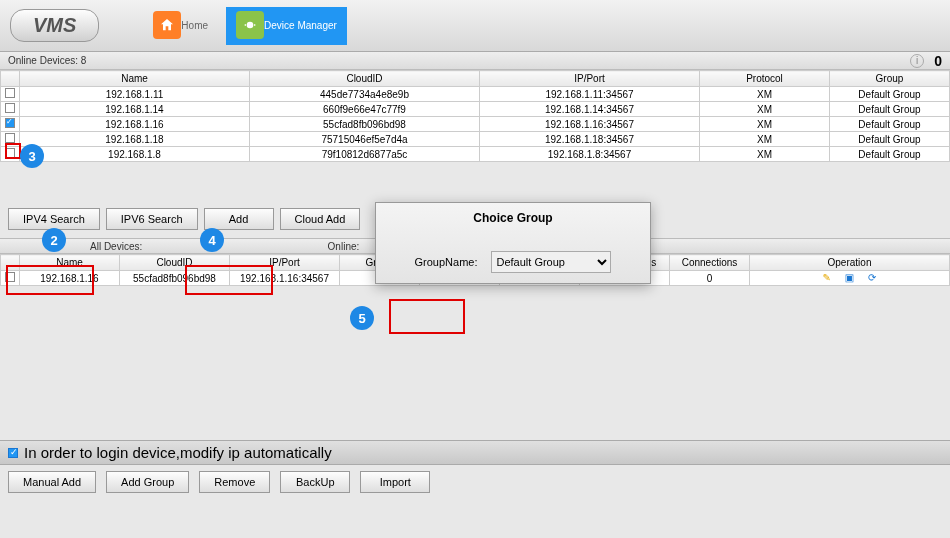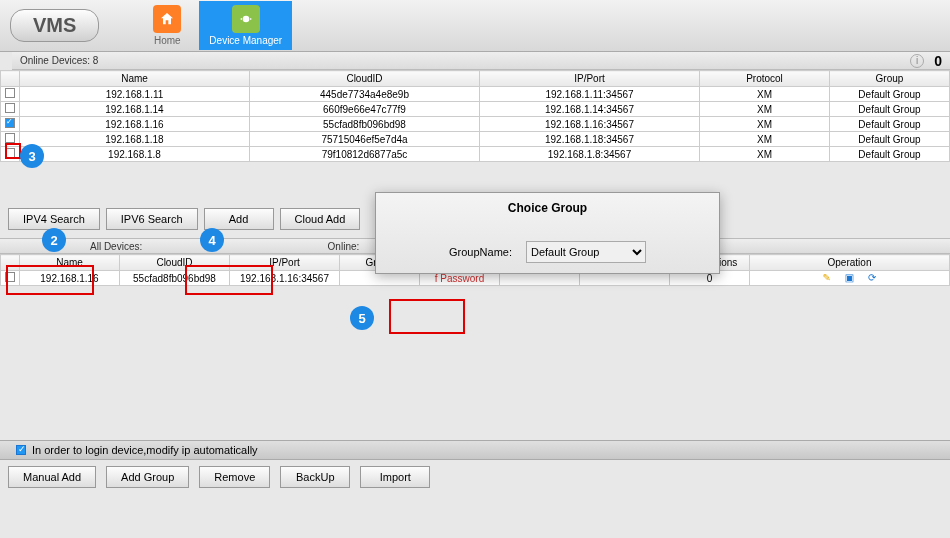--- a/index.html
+++ b/index.html
@@ -1,26 +1,26 @@
 <!DOCTYPE html>
 <html><head>
 <meta charset="utf-8">
 <style>
 * { box-sizing: border-box; margin: 0; padding: 0; }
 body { font-family: Arial, sans-serif; font-size: 11px; background: #e8e8e8; width: 950px; height: 538px; overflow: hidden; position: relative; }
 
 .header { background: linear-gradient(to bottom, #f2f2f2 0%, #d8d8d8 100%); height: 52px; display: flex; align-items: center; padding: 0 10px; border-bottom: 1px solid #aaa; }
-.logo { background: linear-gradient(to bottom, #fdfdfd, #d0d0d0); border: 1px solid #999; border-radius: 14px; padding: 4px 22px; font-size: 20px; font-weight: bold; color: #555; margin-right: 40px; }
-.nav-item { display: flex; flex-direction: column; align-items: center; padding: 4px 10px; margin: 0 4px; font-size: 10px; color: #666; cursor: pointer; }
+.logo { background: linear-gradient(to bottom, #fdfdfd, #d0d0d0); border: 1px solid #999; border-radius: 14px; padding: 4px 22px; font-size: 20px; font-weight: bold; font-style: italic; color: #555; margin-right: 40px; }
+.nav-item { display: flex; flex-direction: row; align-items: center; padding: 4px 10px; margin: 0 4px; font-size: 10px; color: #666; cursor: pointer; }
 .nav-item.active { background: #2196f3; color: #fff; }
 .nav-icon { width: 28px; height: 28px; border-radius: 4px; margin-bottom: 2px; display:flex; align-items:center; justify-content:center; }
 .nav-icon.home { background: #ff7f27; }
 .nav-icon.dev { background: #8bc34a; }
 
-.subbar { background: linear-gradient(to bottom, #eee, #dcdcdc); height: 18px; display: flex; align-items: center; padding: 0 8px; font-size: 10px; color: #333; border-bottom: 1px solid #bbb; margin-left: 12px; }
+.subbar { background: linear-gradient(to bottom, #eee, #dcdcdc); height: 18px; display: flex; align-items: center; padding: 0 8px; font-size: 10px; color: #333; border-bottom: 1px solid #bbb; }
 .subbar .right { margin-left: auto; display:flex; align-items:center; gap:10px; }
 .count-big { font-size: 14px; font-weight: bold; color:#000; }
 .info-icon { width:14px; height:14px; border:1px solid #aaa; border-radius:50%; display:flex; align-items:center; justify-content:center; color:#888; }
 
 .table { width: 100%; border-collapse: collapse; background: #fff; }
 .table th, .table td { border: 1px solid #ccc; padding: 1px 4px; font-size: 10px; text-align: center; font-weight: normal; white-space: nowrap; overflow: hidden; }
 .table th { background: linear-gradient(to bottom, #fafafa, #e8e8e8); height: 16px; }
 .table td { background: #fff; height: 14px; }
 .chk-cell { width: 18px; }
 .chk { width: 10px; height: 10px; border:1px solid #888; display:inline-block; background:#fff; }
@@ -28,27 +28,27 @@
 .chk.checked::after { content:'✓'; color:#fff; font-size:8px; position:absolute; top:-2px; left:0; }
 
 .action-bar { padding: 8px; display: flex; gap: 6px; }
 .btn { background: linear-gradient(to bottom, #fdfdfd, #dedede); border: 1px solid #999; border-radius: 0; padding: 4px 14px; font-size: 11px; cursor: pointer; min-width:70px; text-align:center; }
 
 .mid-label { background: linear-gradient(to bottom, #eee, #dcdcdc); height: 16px; display: flex; align-items: center; padding: 0 8px; font-size: 10px; color: #333; border-top:1px solid #bbb; border-bottom:1px solid #bbb; }
 .mid-label span { margin-right: 18px; padding-left: 41px; }
 
 .lower-area { background:#e8e8e8; height: 154px; }
 
-.footer-check { background: linear-gradient(to bottom, #e0e0e0, #c8c8c8); padding: 3px 16px; font-size: 11px; display:flex; align-items:center; gap:6px; border-top:1px solid #aaa; border-bottom:1px solid #aaa; }
+.footer-check { background: linear-gradient(to bottom, #e0e0e0, #c8c8c8); padding: 3px 8px; font-size: 15px; display:flex; align-items:center; gap:6px; border-top:1px solid #aaa; border-bottom:1px solid #aaa; }
 .footer-check .chk.blue { background:#2196f3; border-color:#1976d2; position:relative; }
 .footer-check .chk.blue::after { content:'✓'; color:#fff; font-size:9px; position:absolute; top:-2px; left:1px; }
 
 .bottom-bar { padding: 6px 8px; display:flex; gap:10px; }
 
-.dialog { position: absolute; top: 192px; left: 375px; width: 345px; background: linear-gradient(to bottom, #f4f4f4, #e4e4e4); border: 1px solid #999; box-shadow: 0 3px 12px rgba(0,0,0,0.3); }
+.dialog { position: absolute; top: 202px; left: 375px; width: 276px; background: linear-gradient(to bottom, #f4f4f4, #e4e4e4); border: 1px solid #999; box-shadow: 0 3px 12px rgba(0,0,0,0.3); }
 .dialog-title { text-align:center; font-weight:bold; font-size:12px; padding:8px; }
 .dialog-body { padding: 18px 20px 10px; display:flex; align-items:center; justify-content:center; gap:14px; }
 .dialog-body select { width:120px; height:22px; background:#f0f0f0; border:1px solid #aaa; font-size:11px; }
 .dialog-actions { display:flex; justify-content:center; gap:40px; padding: 10px 0 18px; }
 
 .red-box { border: 2px solid #e00000; position: absolute; pointer-events: none; }
 .annot { position:absolute; width:24px; height:24px; background:#1e88e5; color:#fff; border-radius:50%; display:flex; align-items:center; justify-content:center; font-weight:bold; font-size:13px; pointer-events:none; }
 
 .op-icon { display:inline-block; width:12px; height:12px; margin:0 4px; }
 .pencil { color:#e6a800; }

